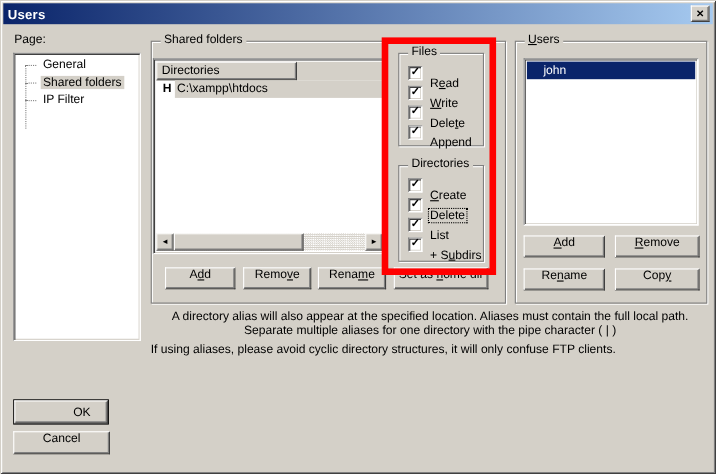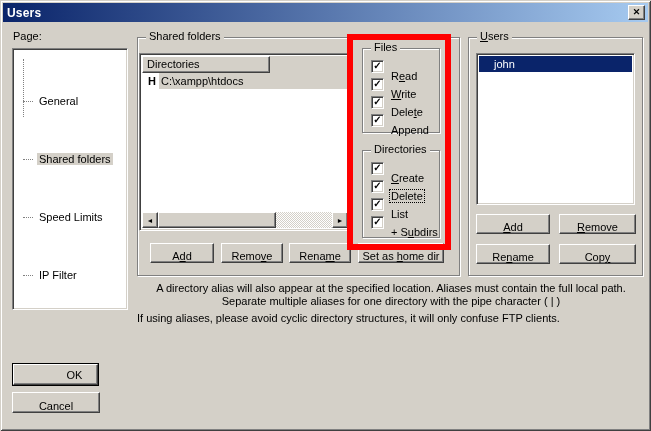--- a/index.html
+++ b/index.html
@@ -31,21 +31,21 @@
     background:#fff;
     border-top:1px solid #808080;border-left:1px solid #808080;
     border-right:1px solid #fff;border-bottom:1px solid #fff;
     box-shadow:inset 1px 1px 0 #404040, inset -1px -1px 0 #d4d0c8;
   }
   .btn{
     position:absolute;background:#d4d0c8;
     border-top:1px solid #fff;border-left:1px solid #fff;
     border-right:1px solid #404040;border-bottom:1px solid #404040;
     box-shadow:inset -1px -1px 0 #808080;
-    display:flex;align-items:flex-end;justify-content:center;
+    display:flex;align-items:flex-start;justify-content:center;
     font-family:inherit;font-size:11px;color:#000;padding:0;cursor:default;white-space:nowrap;
   }
   .btn-default{border:1px solid #000;padding:0;}
   .btn-default .btn-inner{
     width:100%;height:100%;
     border-top:1px solid #fff;border-left:1px solid #fff;
     border-right:1px solid #404040;border-bottom:1px solid #404040;
     box-shadow:inset -1px -1px 0 #808080;
     display:flex;align-items:center;justify-content:center;padding-left:38px;
   }
@@ -55,21 +55,21 @@
   }
   .group-label{
     position:absolute;top:-8px;left:8px;background:#d4d0c8;padding:0 3px;white-space:nowrap;
   }
   u{text-decoration:underline;}
   
   .page-label{position:absolute;left:13px;top:30px;}
   .tree{position:absolute;left:12px;top:48px;width:116px;height:262px;}
   .tree-inner{position:absolute;inset:2px;background:#fff;}
   .tree-vline{position:absolute;left:8px;top:8px;height:58px;border-left:1px dotted #808080;}
-  .tree-item{position:relative;height:16px;line-height:16px;padding-left:22px;white-space:nowrap;margin-top:42px;}
+  .tree-item{position:relative;height:16px;line-height:16px;padding-left:22px;white-space:nowrap;}
   .tree-stub{position:absolute;left:8px;top:8px;width:10px;border-top:1px dotted #808080;}
   .tree-item .lbl{padding:0 2px;}
   .tree-item.selected .lbl{background:#d4d0c8;}
   
   .listview{position:absolute;left:139px;top:53px;width:212px;height:178px;}
   .lv-inner{position:absolute;inset:2px;background:#fff;display:flex;flex-direction:column;overflow:hidden;}
   .lv-header{display:flex;height:17px;flex:0 0 17px;background:#d4d0c8;}
   .hdr-cell{
     height:17px;background:#d4d0c8;padding:1px 4px 0;
     border-top:1px solid #fff;border-left:1px solid #fff;
@@ -137,24 +137,20 @@
   <div class="tree sunken">
     <div class="tree-inner">
       <span class="tree-vline"></span>
       <div class="tree-item">
         <span class="tree-stub"></span>
         <span class="lbl">General</span>
       </div>
       <div class="tree-item selected">
         <span class="tree-stub"></span>
         <span class="lbl">Shared folders</span>
-      </div>
-      <div class="tree-item">
-        <span class="tree-stub"></span>
-        <span class="lbl">Speed Limits</span>
       </div>
       <div class="tree-item">
         <span class="tree-stub"></span>
         <span class="lbl">IP Filter</span>
       </div>
     </div>
   </div>
 
   <div class="groupbox" style="left:137px;top:37px;width:323px;height:239px;">
     <span class="group-label">Shared folders</span>

